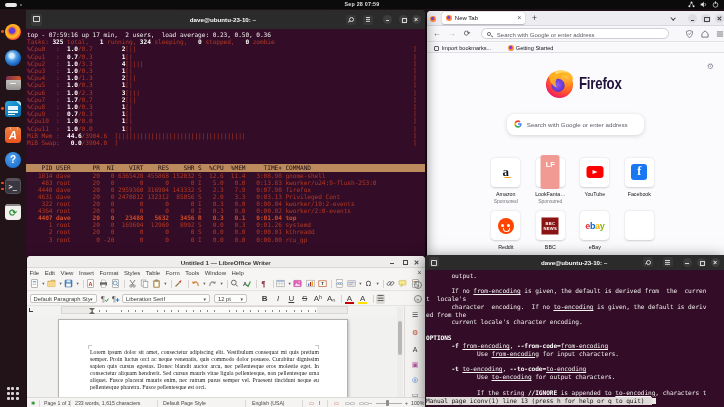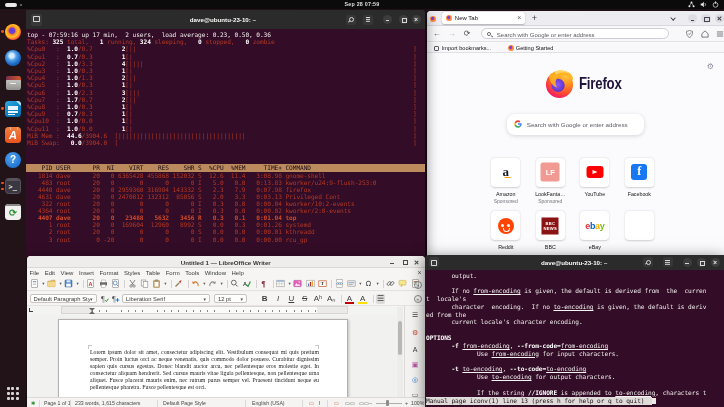--- a/index.html
+++ b/index.html
@@ -136,21 +136,21 @@
   #ff-search { position:absolute; left:80px; top:60.5px; width:137px; height:20.5px; background:#fff; border-radius:8px; box-shadow:0 1px 4px rgba(58,57,68,.2); }
   #ff-search-g { position:absolute; left:7px; top:6px; width:8px; height:8px; }
   #ff-search-text { position:absolute; left:20px; top:7px; font-size:6.2px; color:#5b5b66; }
   #ff-tiles { position:absolute; left:0; top:104px; width:100%; }
   .tile { position:absolute; width:29px; height:29px; background:#fff; border-radius:4px; box-shadow:0 0.5px 2px rgba(0,0,0,.18); }
   .tile-label { position:absolute; width:60px; text-align:center; font-size:5.3px; color:#15141a; }
   .tile-sub { position:absolute; width:60px; text-align:center; font-size:5px; color:#77767e; }
   .tk { position:absolute; left:50%; top:50%; transform:translate(-50%,-50%); }
   .tk-amazon { font-size:13px; font-weight:bold; color:#131921; font-family:"Liberation Serif",serif; }
   .tk-amazon .smile { position:absolute; left:1px; top:11px; width:8px; height:3px; border:1px solid #ff9900; border-top:none; border-left:none; border-right:none; border-radius:50%; }
-  .tk-lf { width:19px; height:19px; border-radius:2.5px; background:#f09a93; color:#fff; font-size:7.5px; font-weight:bold; text-align:center; line-height:19px; }
+  .tk-lf { width:19px; height:34px; border-radius:2.5px; background:#f09a93; color:#fff; font-size:7.5px; font-weight:bold; text-align:center; line-height:19px; }
   .tk-youtube { width:17px; height:12px; border-radius:3px; background:#f00; }
   .tk-youtube:before { content:""; position:absolute; left:6.5px; top:3.5px; border-left:5px solid #fff; border-top:2.6px solid transparent; border-bottom:2.6px solid transparent; }
   .tk-facebook { width:16px; height:16px; border-radius:3px; background:#1877f2; color:#fff; font-size:12px; font-weight:bold; text-align:center; line-height:15px; font-family:"Liberation Serif",serif; }
   .tk-reddit { width:16px; height:16px; border-radius:50%; background:#ff4500; }
   .tk-reddit:before { content:""; position:absolute; left:3.5px; top:6.5px; width:3px; height:3px; background:#fff; border-radius:50%; box-shadow:6px 0 0 #fff; }
   .tk-reddit:after { content:""; position:absolute; left:5.5px; top:10.5px; width:5px; height:2.5px; border:1px solid #fff; border-top:none; border-radius:0 0 4px 4px; }
   .tk-bbc { width:17px; height:17px; background:#8a1313; color:#fff; text-align:center; font-size:4.2px; font-weight:bold; line-height:5px; padding-top:3.5px; letter-spacing:0.2px; }
   .tk-ebay { font-size:9px; font-weight:bold; letter-spacing:-0.4px; }
   .tk-ebay .e1{color:#e53238;} .tk-ebay .e2{color:#0064d2;} .tk-ebay .e3{color:#f5af02;} .tk-ebay .e4{color:#86b817;}
 

